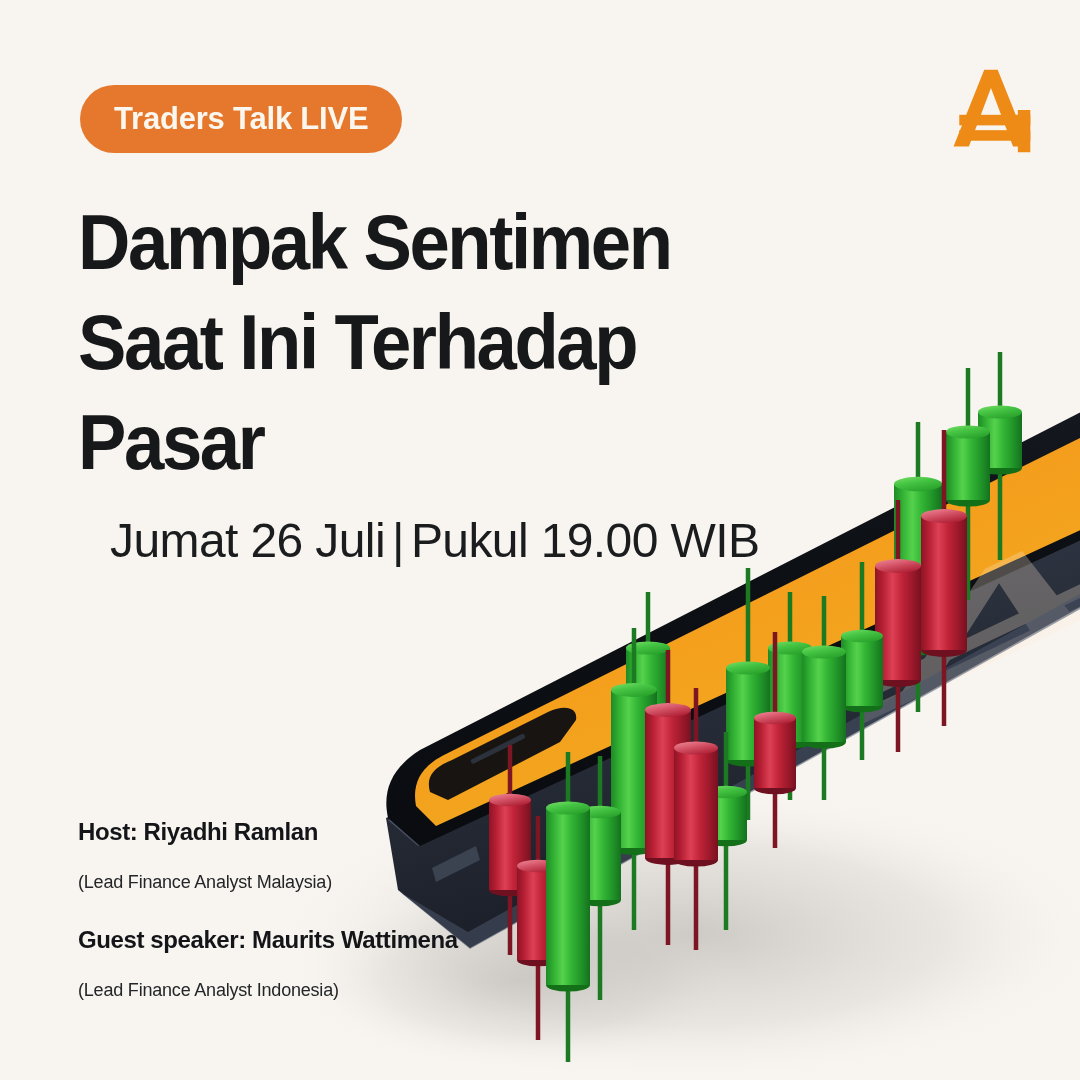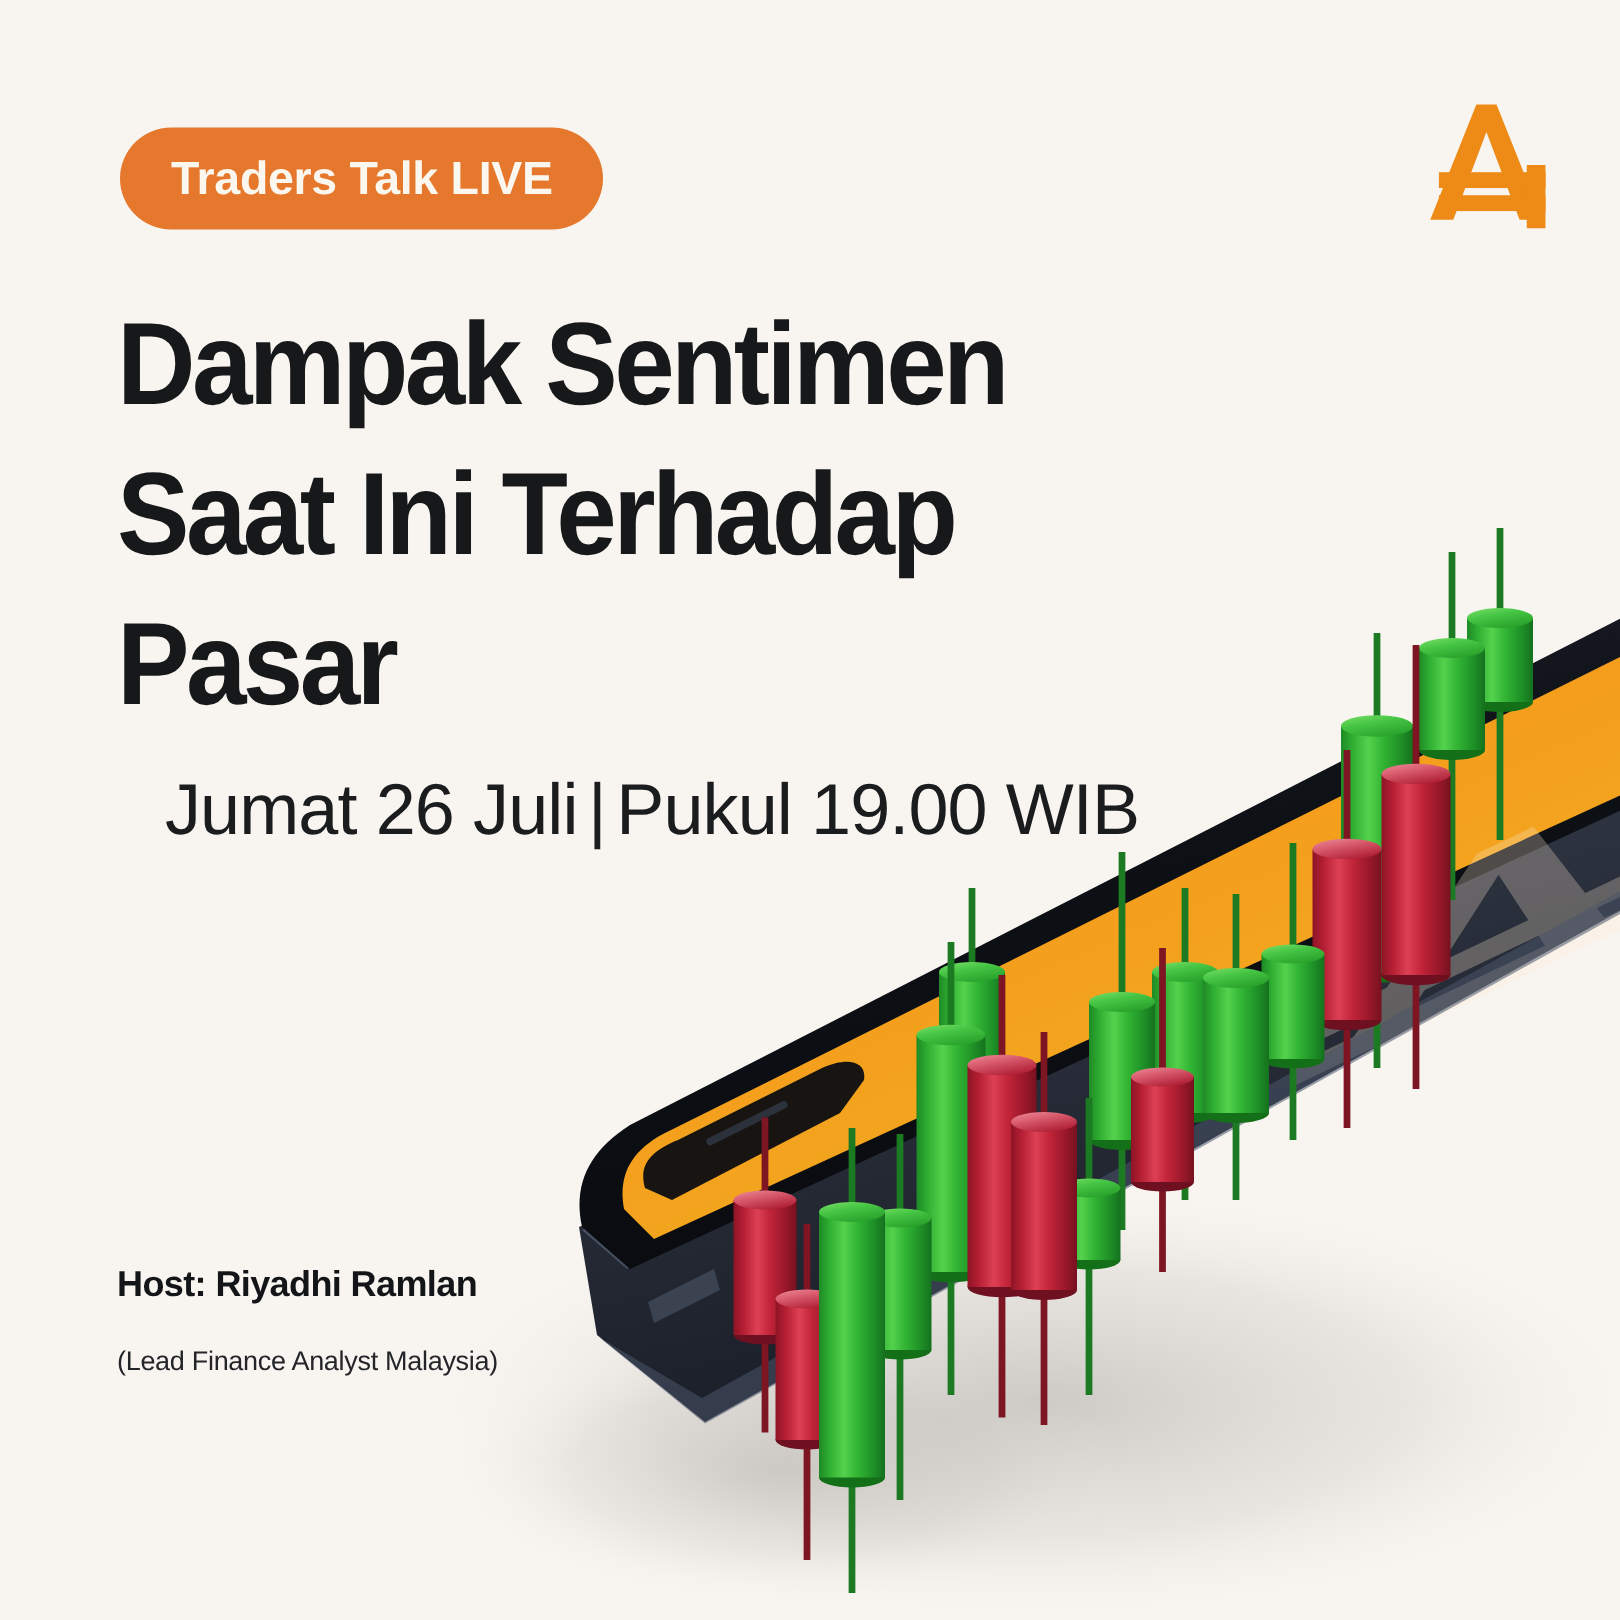--- a/index.html
+++ b/index.html
@@ -55,21 +55,21 @@
     position:absolute; left:80px; top:513px;
     color:#1B1C1E;
     font-size:48px;
     font-weight:400;
     letter-spacing:-0.6px;
     white-space:nowrap;
     margin-left:30px;
   }
   .datetime .sep { color:#1B1C1E; padding:0 7px; font-weight:300; }
 
-  .credits { position:absolute; left:78px; top:841px; }
+  .credits { position:absolute; left:78px; top:816px; }
   .credit-block { margin-bottom:26px; }
   .credit-name {
     color:#141518; font-size:24px; font-weight:bold;
     letter-spacing:-0.4px; white-space:nowrap; line-height:32px;
   }
   .credit-role {
     color:#242528; font-size:18px; font-weight:400;
     letter-spacing:-0.2px; white-space:nowrap; line-height:32px; margin-top:18px;
   }
 </style>
@@ -314,16 +314,20 @@
 
     <div class="datetime">
       <span>Jumat 26 Juli</span><span class="sep">|</span><span>Pukul 19.00 WIB</span>
     </div>
 
     <div class="credits">
       <div class="credit-block">
         <div class="credit-name">Host: Riyadhi Ramlan</div>
         <div class="credit-role">(Lead Finance Analyst Malaysia)</div>
       </div>
+      <div class="credit-block">
+        <div class="credit-name">Guest speaker: Maurits Wattimena</div>
+        <div class="credit-role">(Lead Finance Analyst Indonesia)</div>
+      </div>
     </div>
 
   </div>
 </div>
 
 </body></html>

